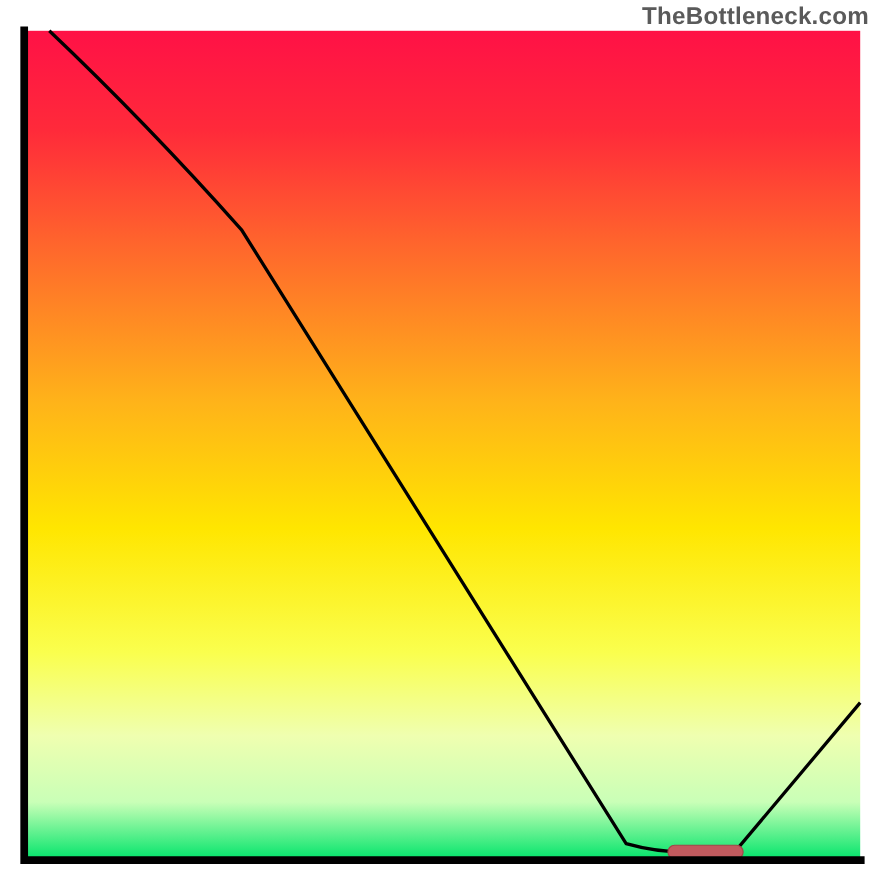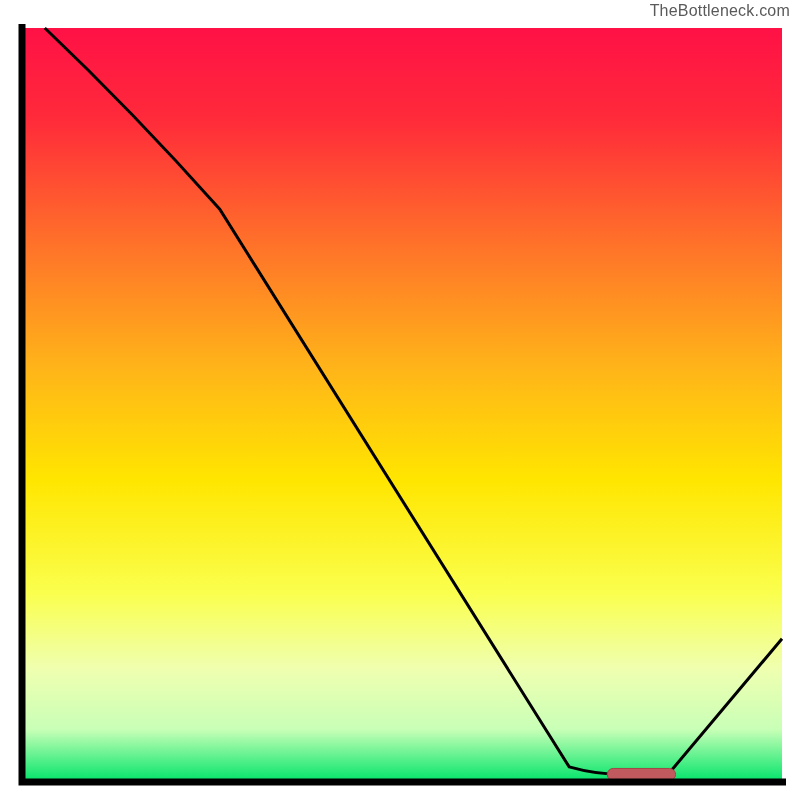--- a/index.html
+++ b/index.html
@@ -12,22 +12,22 @@
   }
   .container {
     position: relative;
     width: 800px;
     height: 800px;
   }
   .watermark {
     position: absolute;
     top: 2px;
     right: 10px;
-    font-size: 16px;
-    font-weight: 400;
+    font-size: 22px;
+    font-weight: 700;
     color: #5a5a5a;
     letter-spacing: 0.2px;
   }
   svg {
     display: block;
   }
 </style>
 </head>
 <body>
 

